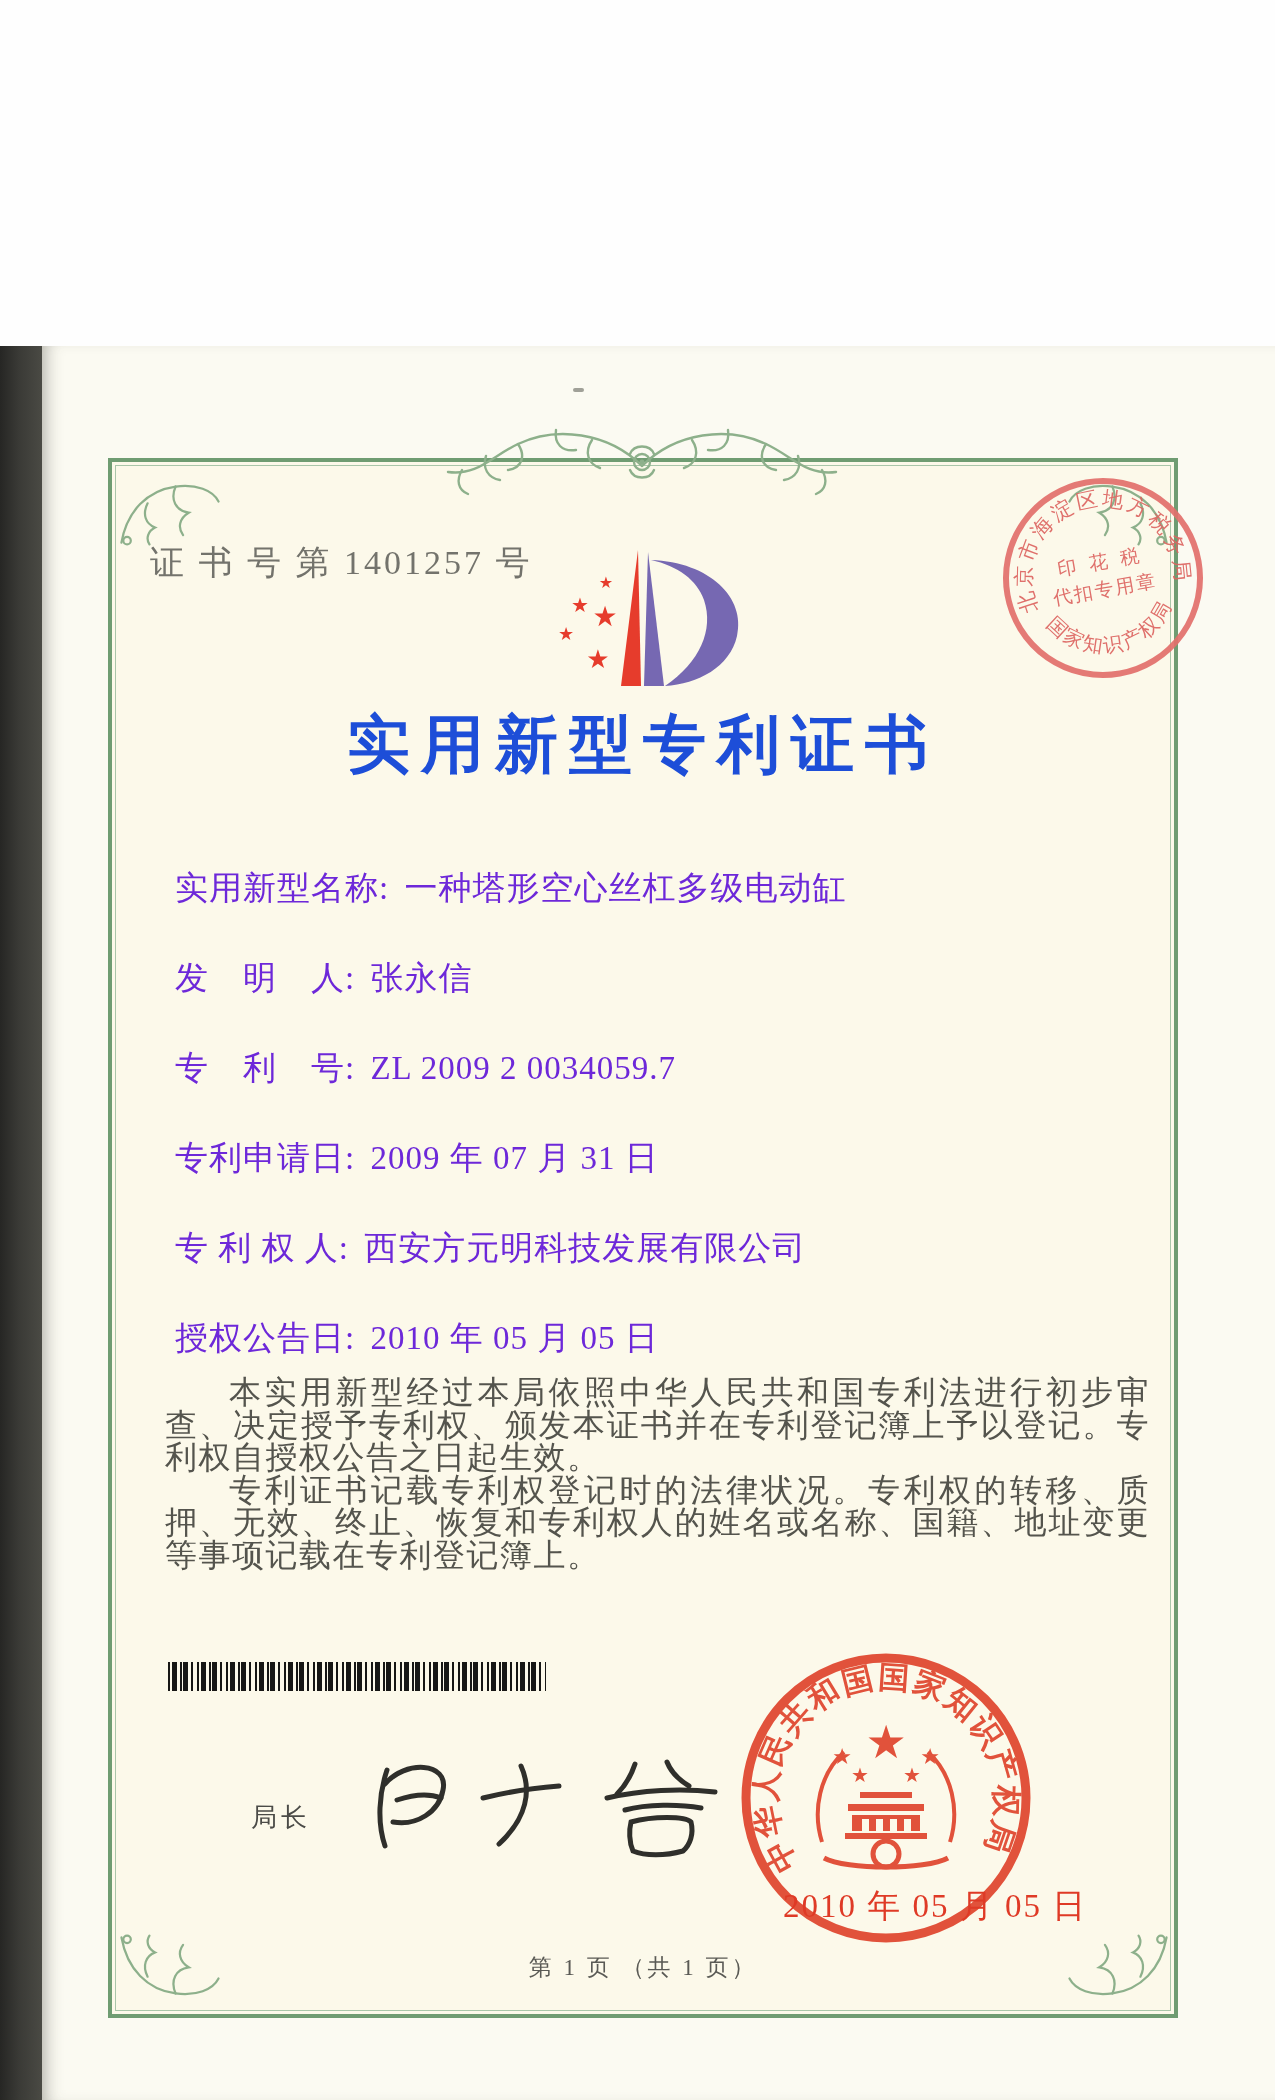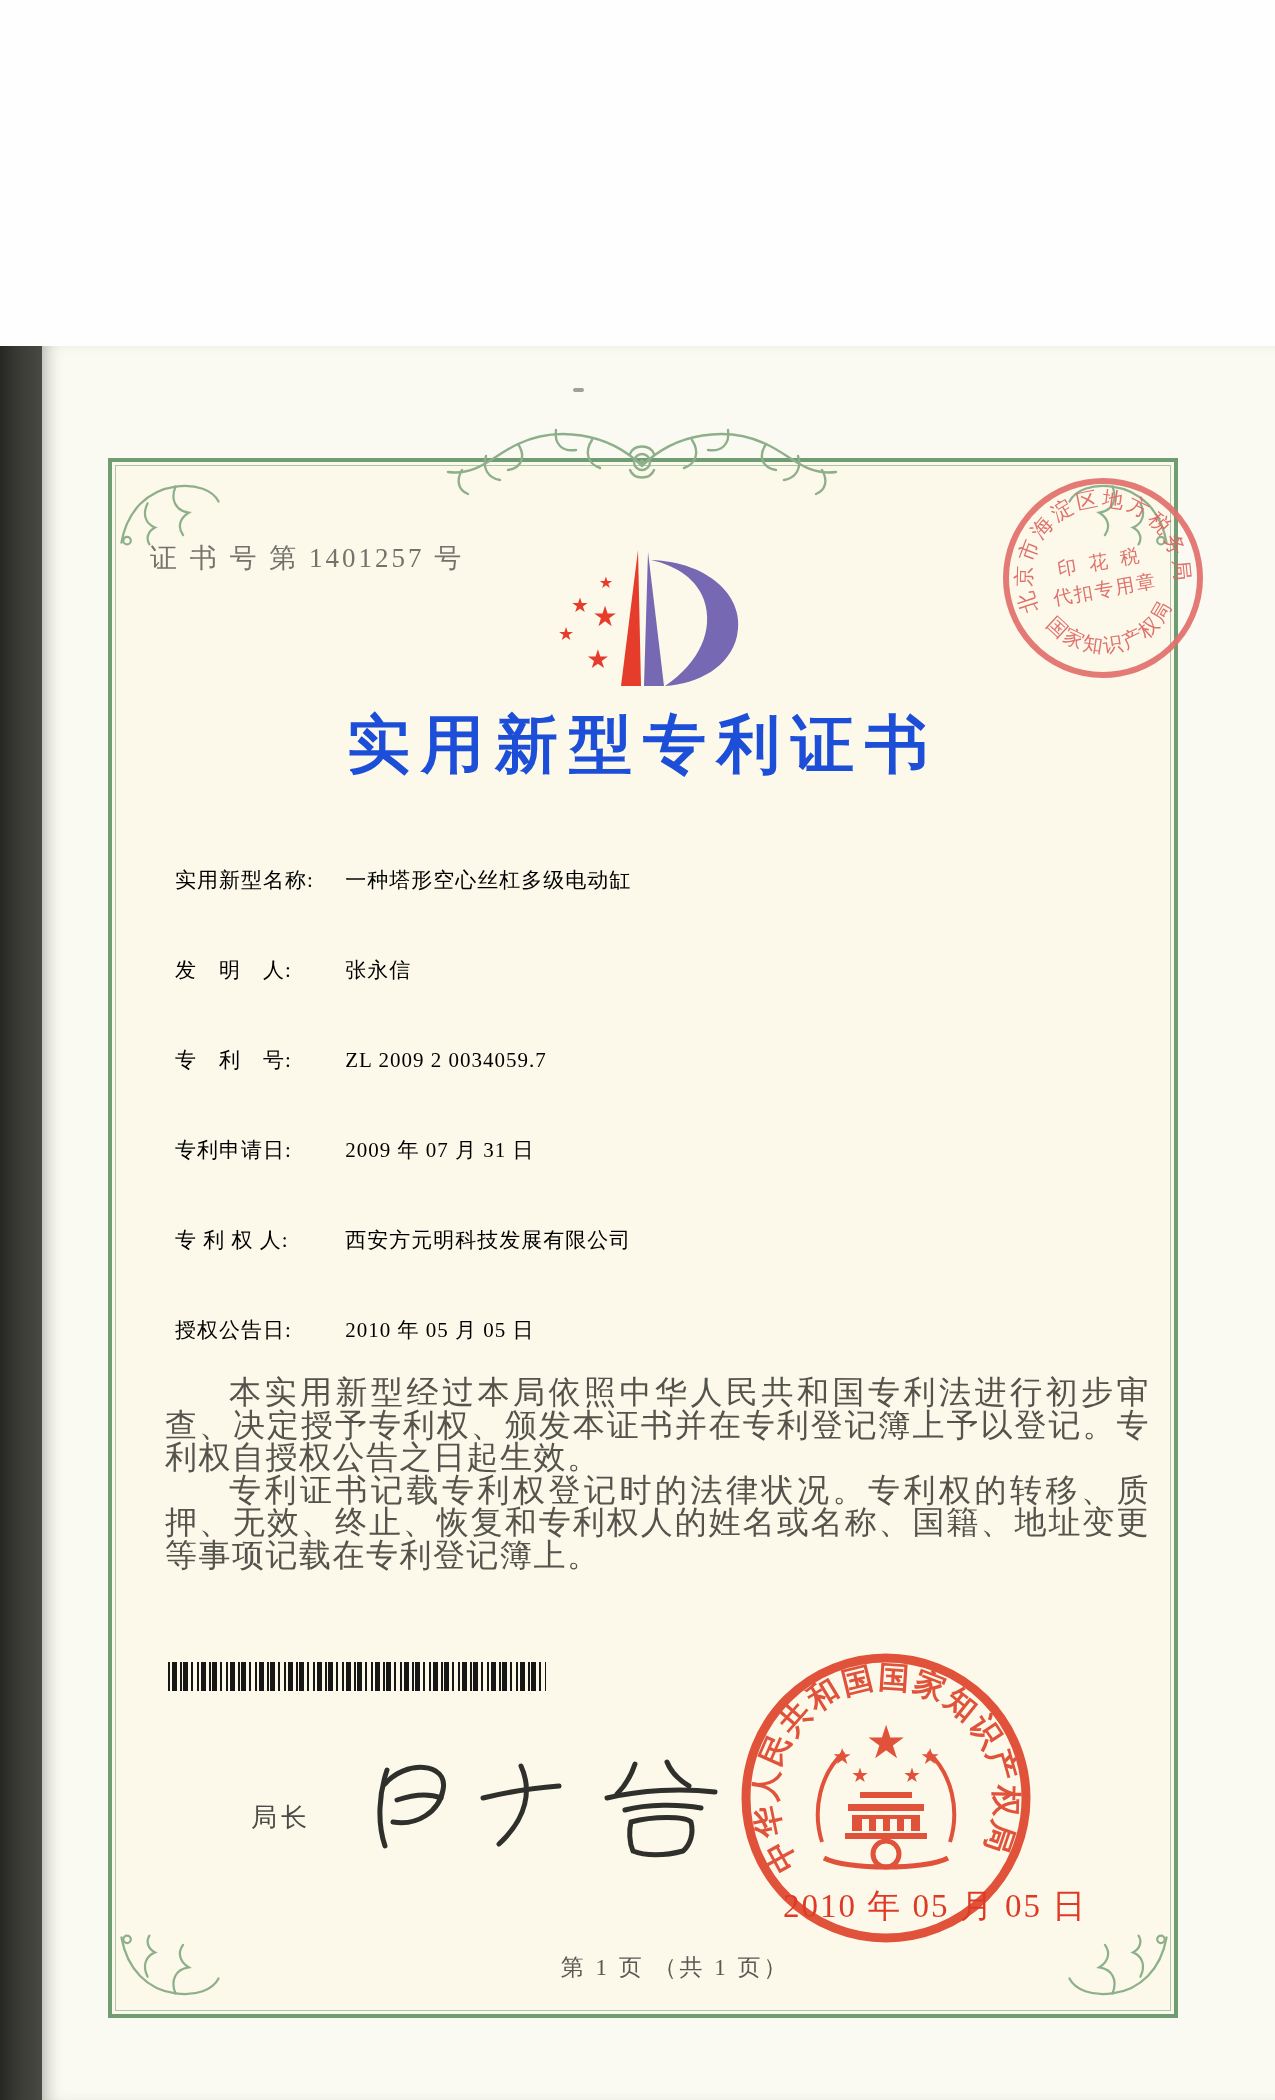--- a/index.html
+++ b/index.html
@@ -21,29 +21,29 @@
   .frame::after{content:"";position:absolute;left:3px;top:3px;right:3px;bottom:3px;
     border:1px solid #a9c6a9;}
 
   
   .orn{color:#8db08b;z-index:3;}
   .orn svg{display:block;}
   .orn-tr{transform:scaleX(-1);}
   .orn-bl{transform:scaleY(-1);}
   .orn-br{transform:scale(-1,-1);}
 
-  .cert-no{left:150px;top:540px;font-size:27px;color:#73736c;letter-spacing:3px;z-index:4;}
+  .cert-no{left:150px;top:540px;font-size:34px;color:#73736c;letter-spacing:3px;z-index:4;}
 
   .logo{left:548px;top:536px;width:215px;height:158px;z-index:4;}
 
   .title{left:108px;top:702px;width:1070px;text-align:center;font-size:63px;
     font-weight:600;color:#1d4ed8;letter-spacing:11px;z-index:4;}
 
   .fields{z-index:4;}
-  .field-row{position:absolute;left:175px;font-size:21px;color:#000000;
+  .field-row{position:absolute;left:175px;font-size:33px;color:#6d28d9;
     letter-spacing:1px;white-space:nowrap;}
   .field-label{display:inline-block;min-width:158px;}
   .field-value{margin-left:6px;}
   .row-0{top:866px;} .row-1{top:956px;} .row-2{top:1046px;}
   .row-3{top:1136px;} .row-4{top:1226px;} .row-5{top:1316px;}
 
   .body-text{left:165px;top:1376px;width:985px;z-index:4;}
   .body-text p{margin:0;font-size:32px;line-height:32.5px;letter-spacing:1.5px;
     color:#54544d;text-align:justify;text-indent:2em;}
 
@@ -55,21 +55,21 @@
 
   .director{left:251px;top:1800px;font-size:26px;color:#4b4b47;letter-spacing:4px;z-index:4;}
   .signature{left:335px;top:1752px;width:390px;height:116px;z-index:4;}
 
   .tax-stamp{left:993px;top:468px;width:220px;height:220px;z-index:5;opacity:.92;}
   .office-seal{left:736px;top:1648px;width:300px;height:300px;z-index:5;opacity:.93;}
   .seal-date{left:783px;top:1884px;font-size:33px;color:#df3a26;letter-spacing:2px;
     font-weight:500;z-index:6;white-space:nowrap;}
 
   .footer{left:108px;top:1952px;width:1070px;text-align:center;font-size:23px;
-    color:#5a5a55;letter-spacing:3px;z-index:4;padding-left:32px;}
+    color:#5a5a55;letter-spacing:3px;z-index:4;}
 </style>
 </head>
 <body>
 
 <div class="abs scan-top"></div>
 <div class="abs left-strip"></div>
 <div class="abs paper"></div>
 <div class="abs speck"></div>
 
 <div class="abs frame"></div>

